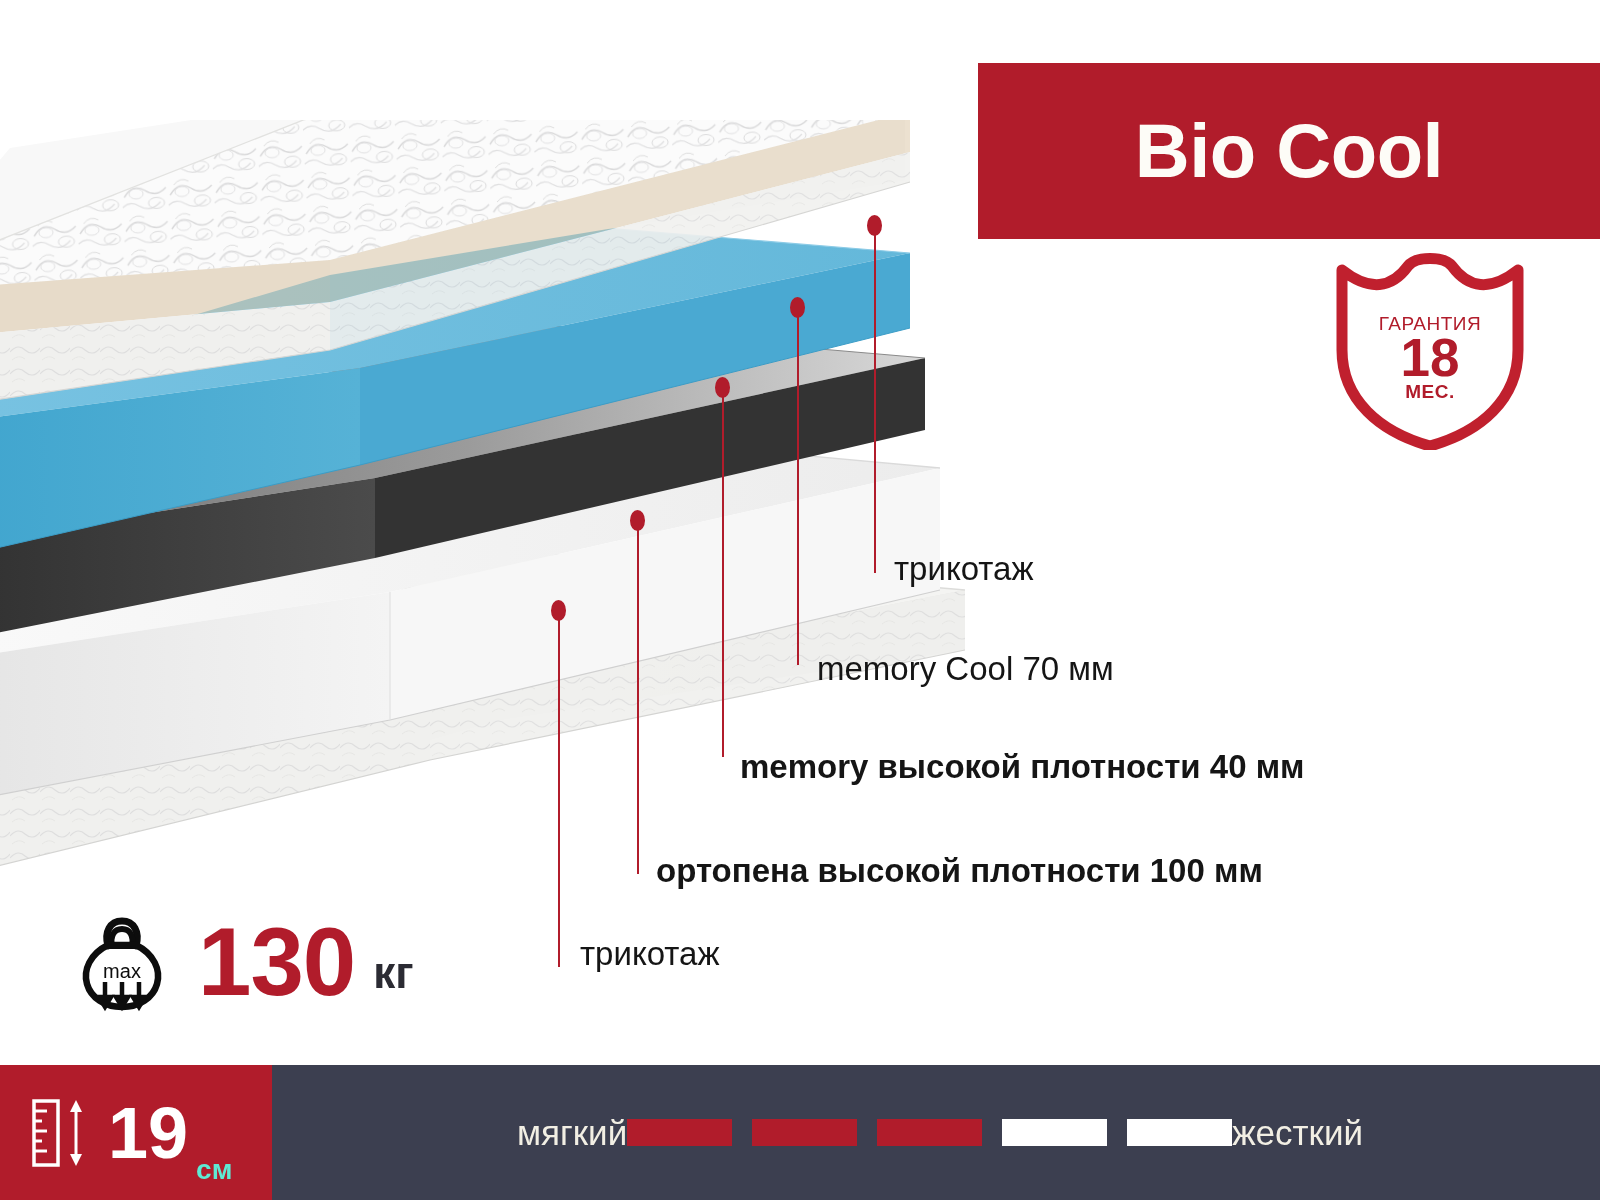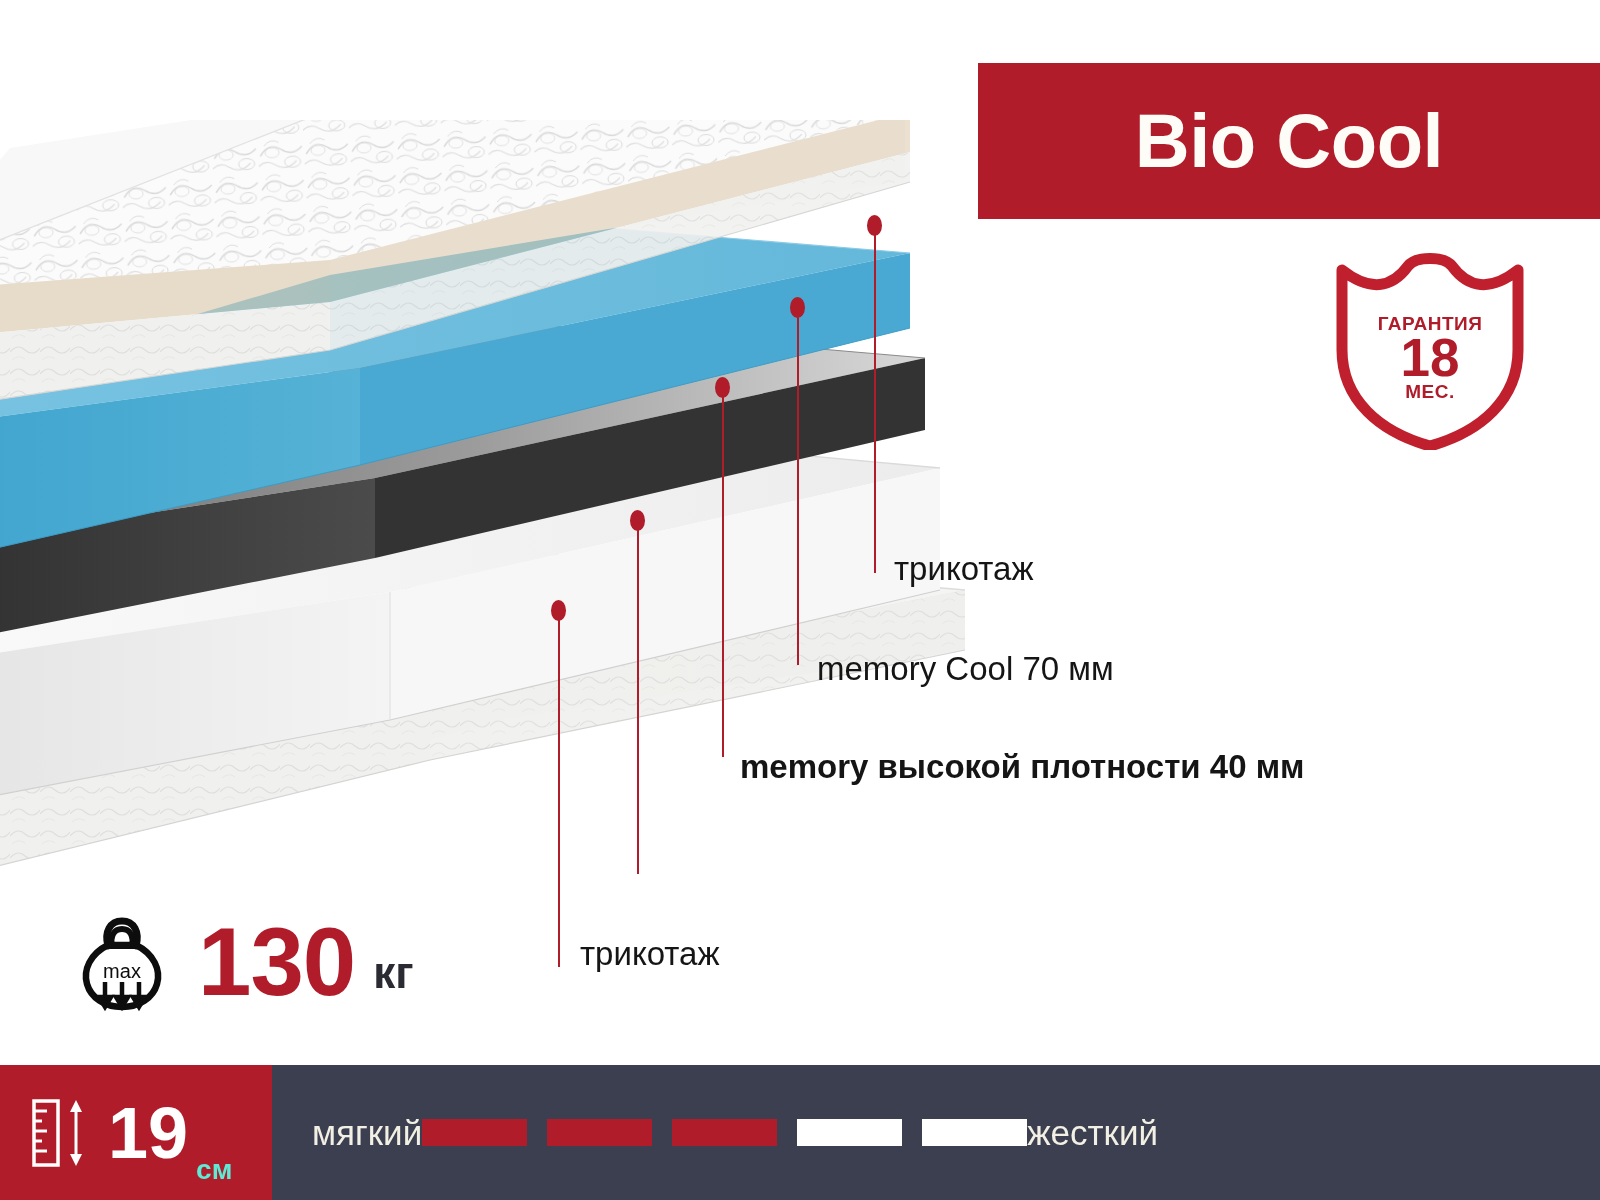--- a/index.html
+++ b/index.html
@@ -6,37 +6,37 @@
   html, body {
     width:1600px; height:1200px;
     background:#ffffff;
     font-family:"Liberation Sans", sans-serif;
     overflow:hidden;
   }
   #stage { position:relative; width:1600px; height:1200px; background:#fff; }
 
   
   .title-banner{
-    position:absolute; left:978px; top:63px; width:622px; height:156px;
+    position:absolute; left:978px; top:63px; width:622px; height:176px;
     background:var(--red); display:flex; align-items:center; justify-content:center;
   }
   .title-banner span{
     color:#fdfcf7; font-size:76px; font-weight:bold; letter-spacing:-0.5px;
     line-height:1;
   }
 
   
   .shield-wrap{ position:absolute; left:1330px; top:252px; width:200px; height:198px; }
   .shield-wrap svg{ width:100%; height:100%; display:block; }
   .shield-text{
     position:absolute; left:0; top:0; width:100%; height:100%;
     display:flex; flex-direction:column; align-items:center; justify-content:center;
     pointer-events:none;
   }
-  .sh-top{ color:var(--red); font-size:19px; font-weight:bold; letter-spacing:0.5px; margin-top:14px;}
+  .sh-top{ color:var(--red); font-size:19px; font-weight:normal; letter-spacing:0.5px; margin-top:14px;}
   .sh-num{ color:var(--red); font-size:53px; font-weight:bold; line-height:0.95; margin-top:-2px;}
   .sh-bot{ color:var(--red); font-size:19px; font-weight:bold; letter-spacing:0.5px; margin-top:-2px;}
 
   
   .mattress{ position:absolute; left:-20px; top:120px; width:1000px; height:790px; }
   .mattress svg{ width:100%; height:100%; display:block; }
 
   
   .leader{ position:absolute; background:var(--red); width:2px; }
   .dot{
@@ -70,21 +70,21 @@
     width:272px; background:var(--red); display:flex; align-items:center;
     padding-left:30px;
   }
   .ruler-ico{ width:62px; height:72px; }
   .ruler-ico svg{ width:100%; height:100%; display:block; }
   .height-num{ color:#fff; font-size:72px; font-weight:bold; margin-left:16px; line-height:1; }
   .height-unit{ color:#5eead4; font-size:28px; font-weight:bold; margin-left:8px; align-self:flex-end; margin-bottom:14px; }
 
   .firm-cell{
     flex:1; background:var(--navy); display:flex; align-items:center;
-    justify-content:flex-start; padding:0 32px 0 40px;
+    justify-content:center; padding:0 32px 0 40px;
   }
   .firm-word{ color:#f2efe4; font-size:35px; }
   .scale{ display:flex; align-items:center; gap:20px; }
   .seg{ width:105px; height:27px; }
   .seg.on{ background:var(--red); }
   .seg.off{ background:#ffffff; }
 </style>
 </head>
 <body>
 
@@ -196,20 +196,21 @@
 
   <div class="dot" style="left:867px; top:215px;"></div>
   <div class="dot" style="left:790px; top:297px;"></div>
   <div class="dot" style="left:715px; top:377px;"></div>
   <div class="dot" style="left:630px; top:510px;"></div>
   <div class="dot" style="left:551px; top:600px;"></div>
 
   <div class="layer-label" style="left:894px; top:550px;">трикотаж</div>
   <div class="layer-label" style="left:817px; top:650px;">memory Cool 70 мм</div>
   <div class="layer-label bold" style="left:740px; top:748px;">memory высокой плотности 40 мм</div>
+  <div class="layer-label bold" style="left:656px; top:852px;">ортопена высокой плотности 100 мм</div>
   <div class="layer-label" style="left:580px; top:935px;">трикотаж</div>
 
   <div class="title-banner">
     <span>Bio Cool</span>
   </div>
 
   <div class="shield-wrap">
     <svg viewBox="0 0 200 198" xmlns="http://www.w3.org/2000/svg">
       <path d="M12 18 C40 40 62 36 78 14 C86 4 114 4 122 14 C138 36 160 40 188 18
                L188 98 C188 148 150 180 100 194 C50 180 12 148 12 98 Z" fill="none" stroke="#c0202e" stroke-width="11" stroke-linejoin="round"></path>

